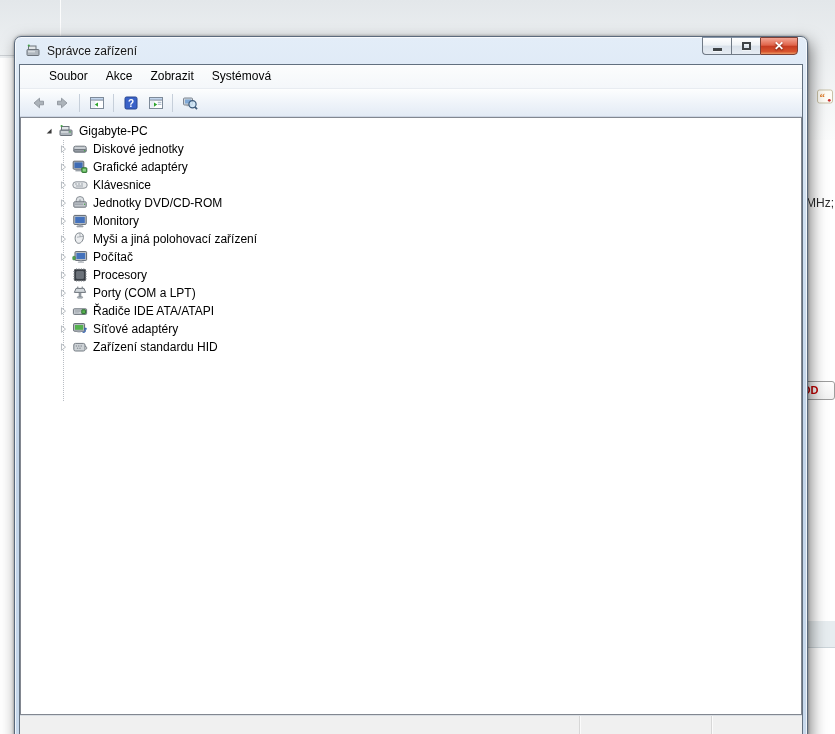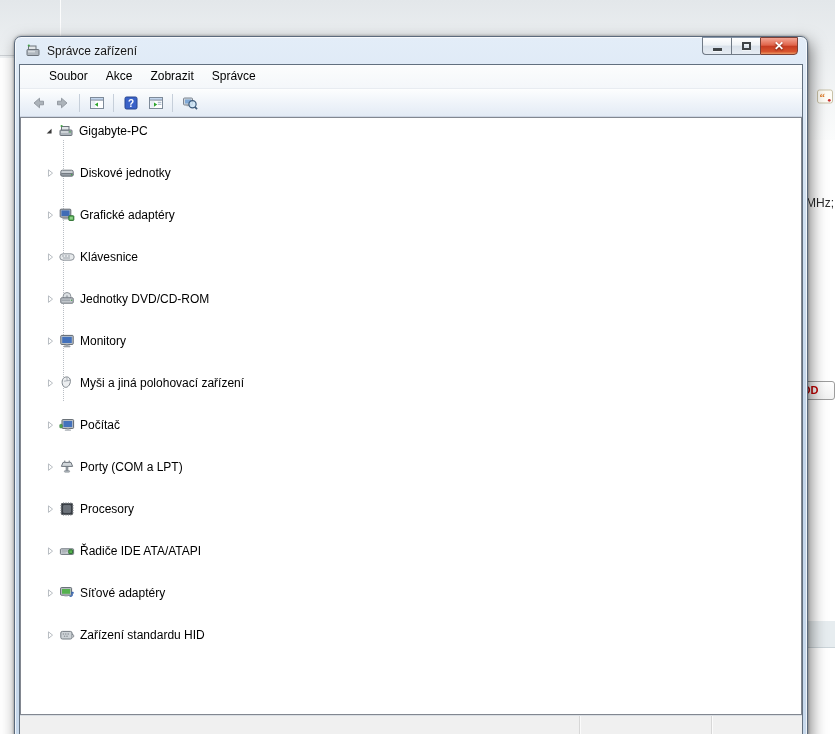--- a/index.html
+++ b/index.html
@@ -59,21 +59,21 @@
   .tool-btn { width:25px; height:23px; display:flex; align-items:center; justify-content:center; border-radius:2px; }
   .tool-btn svg { width:16px; height:16px; }
   .tool-sep { width:1px; height:18px; background:#c6cfda; margin:0 4px; flex:0 0 1px; }
 
   .tree-area { flex:1; min-height:0; background:#fff; border:1px solid #828790; margin:0; position:relative;
     padding-top:4px; overflow:hidden; }
   .tree-connector { position:absolute; left:42px; top:22px; width:1px; height:261px;
     background-image:repeating-linear-gradient(to bottom,#b9bec4 0 1px,transparent 1px 2px); }
   .tree-row { height:18px; display:flex; align-items:center; cursor:default; position:relative; }
   .tree-row.root { padding-left:22px; }
-  .tree-row.child { padding-left:23px;margin-top:24px; }
+  .tree-row.child { padding-left:36px; }
   .tree-row .expander { width:13px; height:13px; flex:0 0 13px; display:flex; align-items:center; justify-content:center; }
   .tree-row .expander svg { width:13px; height:13px; }
   .tree-row .icon { width:16px; height:16px; flex:0 0 16px; margin-left:2px; }
   .tree-row .icon svg { width:16px; height:16px; }
   .tree-label { margin-left:5px; white-space:nowrap; }
 
   .statusbar { flex:0 0 23px; background:#f0f0f0; border-top:1px solid #d9dee3; display:flex; }
   .status-seg { height:100%; }
   .status-seg.main { flex:1; }
   .status-seg.s2 { width:132px; border-left:1px solid #d7d7d7; box-shadow:inset 1px 0 0 #fbfbfb; }
@@ -122,21 +122,21 @@
           <span class="glyph-close">✕</span>
         </div>
     </div>
   </div>
 
   <div class="client">
     <div class="menubar">
         <div class="menu-item">Soubor</div>
         <div class="menu-item">Akce</div>
         <div class="menu-item">Zobrazit</div>
-        <div class="menu-item">Správce</div>
+        <div class="menu-item">Systémová</div>
       </div>
     <div class="toolbar">
         <div class="tool-btn">
           <span class="icon">
             <svg viewBox="0 0 16 16" width="16" height="16">
               <path d="M9.5 3.2 L4 8 L9.5 12.8 L9.5 9.8 H13.5 V6.2 H9.5 Z" fill="#acb3ba" stroke="#868d95" stroke-width="0.8"></path>
             </svg>
           </span>
         </div>
         <div class="tool-btn">
@@ -325,43 +325,43 @@
           <span class="tree-label">Počítač</span>
         </div>
         <div class="tree-row child">
           <span class="expander">
             <svg viewBox="0 0 16 16" width="13" height="13">
               <path d="M5.5 3.5 L10.5 7.5 L5.5 11.5 Z" fill="#fefefe" stroke="#a8aeb4"></path>
             </svg>
           </span>
           <span class="icon">
             <svg viewBox="0 0 16 16" width="16" height="16">
+              <rect x="2.8" y="2.8" width="10.4" height="10.4" fill="#454b52" stroke="#23272c"></rect>
+              <rect x="4.8" y="4.8" width="6.4" height="6.4" fill="#6b7179" stroke="#8d939a" stroke-width="0.5"></rect>
+              <path d="M4.6 1.2 V2.8 M7 1.2 V2.8 M9.4 1.2 V2.8 M11.8 1.2 V2.8 M4.6 13.2 V14.8 M7 13.2 V14.8 M9.4 13.2 V14.8 M11.8 13.2 V14.8 M1.2 4.6 H2.8 M1.2 7 H2.8 M1.2 9.4 H2.8 M1.2 11.8 H2.8 M13.2 4.6 H14.8 M13.2 7 H14.8 M13.2 9.4 H14.8 M13.2 11.8 H14.8" stroke="#7d848b" stroke-width="0.8"></path>
+            </svg>
+          </span>
+          <span class="tree-label">Procesory</span>
+        </div>
+        <div class="tree-row child">
+          <span class="expander">
+            <svg viewBox="0 0 16 16" width="13" height="13">
+              <path d="M5.5 3.5 L10.5 7.5 L5.5 11.5 Z" fill="#fefefe" stroke="#a8aeb4"></path>
+            </svg>
+          </span>
+          <span class="icon">
+            <svg viewBox="0 0 16 16" width="16" height="16">
               <path d="M4 3.4 H12 L13.6 7.4 H2.4 Z" fill="#d2d7db" stroke="#6d747c"></path>
               <rect x="5" y="1.6" width="1.4" height="2" fill="#8d939a"></rect>
               <rect x="9.6" y="1.6" width="1.4" height="2" fill="#8d939a"></rect>
               <rect x="7" y="7.4" width="2" height="4.2" fill="#9aa1a8" stroke="#6d747c" stroke-width="0.5"></rect>
               <rect x="5.4" y="11.6" width="5.2" height="1.6" rx="0.6" fill="#b4bac0" stroke="#6d747c" stroke-width="0.5"></rect>
             </svg>
           </span>
           <span class="tree-label">Porty (COM a LPT)</span>
-        </div>
-        <div class="tree-row child">
-          <span class="expander">
-            <svg viewBox="0 0 16 16" width="13" height="13">
-              <path d="M5.5 3.5 L10.5 7.5 L5.5 11.5 Z" fill="#fefefe" stroke="#a8aeb4"></path>
-            </svg>
-          </span>
-          <span class="icon">
-            <svg viewBox="0 0 16 16" width="16" height="16">
-              <rect x="2.8" y="2.8" width="10.4" height="10.4" fill="#454b52" stroke="#23272c"></rect>
-              <rect x="4.8" y="4.8" width="6.4" height="6.4" fill="#6b7179" stroke="#8d939a" stroke-width="0.5"></rect>
-              <path d="M4.6 1.2 V2.8 M7 1.2 V2.8 M9.4 1.2 V2.8 M11.8 1.2 V2.8 M4.6 13.2 V14.8 M7 13.2 V14.8 M9.4 13.2 V14.8 M11.8 13.2 V14.8 M1.2 4.6 H2.8 M1.2 7 H2.8 M1.2 9.4 H2.8 M1.2 11.8 H2.8 M13.2 4.6 H14.8 M13.2 7 H14.8 M13.2 9.4 H14.8 M13.2 11.8 H14.8" stroke="#7d848b" stroke-width="0.8"></path>
-            </svg>
-          </span>
-          <span class="tree-label">Procesory</span>
         </div>
         <div class="tree-row child">
           <span class="expander">
             <svg viewBox="0 0 16 16" width="13" height="13">
               <path d="M5.5 3.5 L10.5 7.5 L5.5 11.5 Z" fill="#fefefe" stroke="#a8aeb4"></path>
             </svg>
           </span>
           <span class="icon">
             <svg viewBox="0 0 16 16" width="16" height="16">
               <rect x="1.4" y="5.8" width="13.2" height="5.6" rx="0.8" fill="#c9ced3" stroke="#6d747c"></rect>

